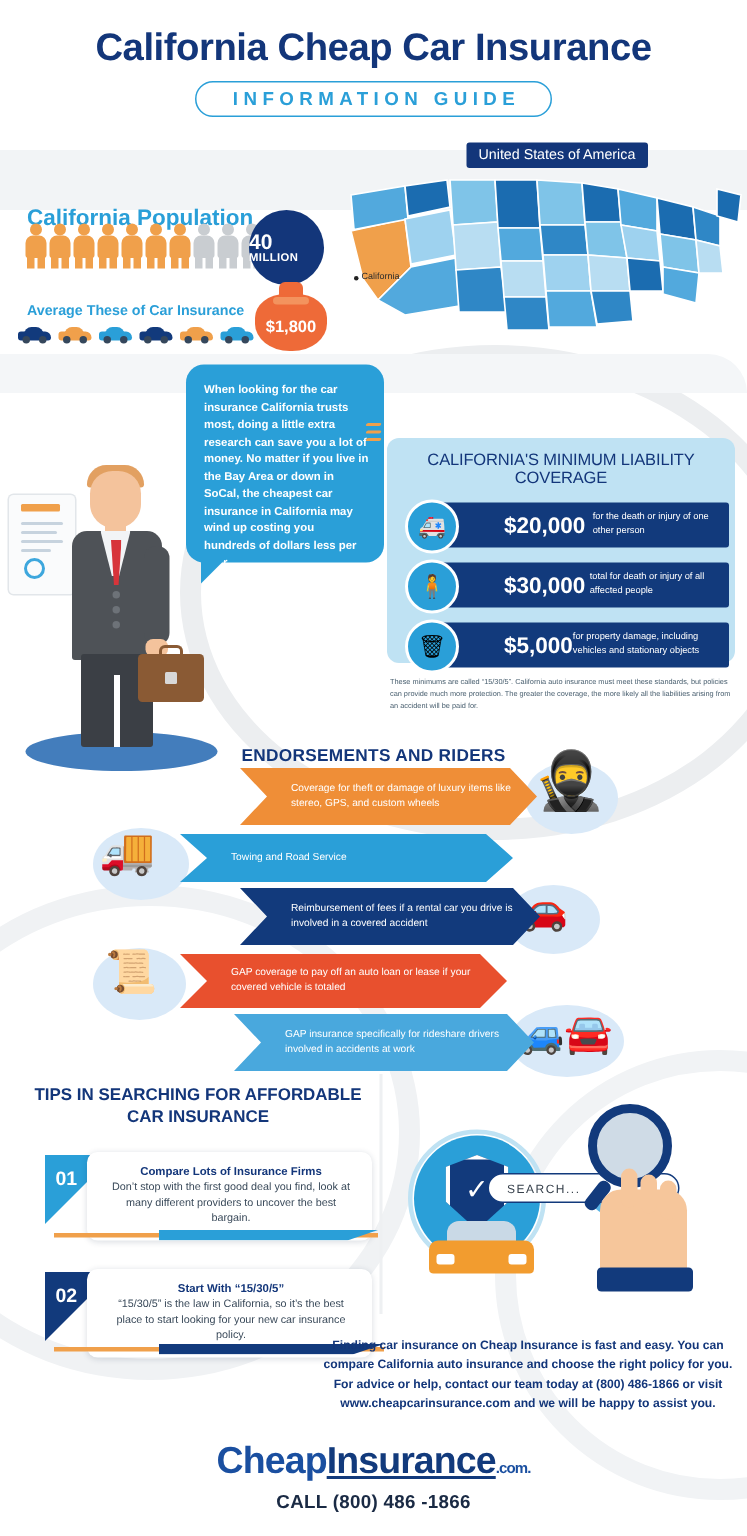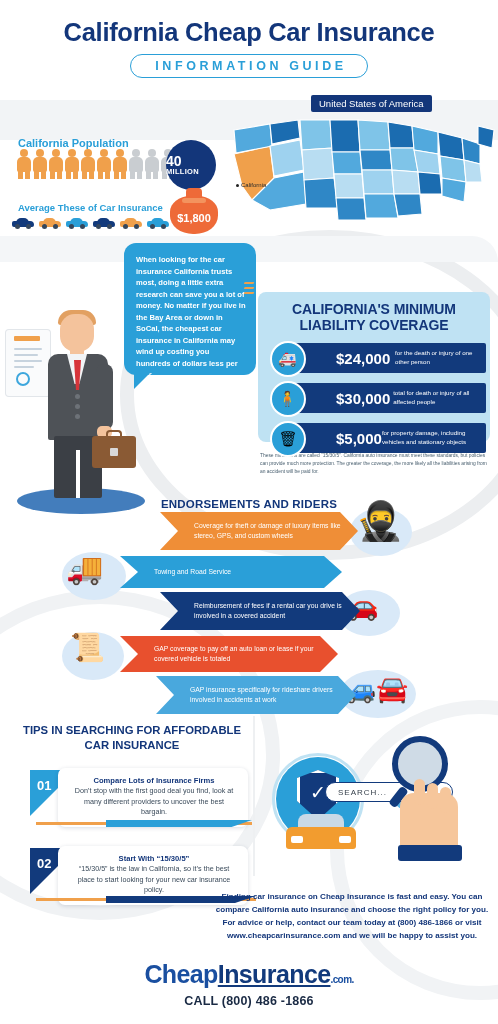--- a/index.html
+++ b/index.html
@@ -42,21 +42,21 @@
   .map { position:absolute; left:212px; top:108px; width:286px; height:122px; }
   .ca-dot-label {
     position:absolute; left:241px; top:182px; color:#2b2b2b; font-size:6px;
     white-space:nowrap;
   }
   .ca-dot { position:absolute; left:236px; top:184px; width:3px; height:3px; background:#222; border-radius:50%; }
 
   
   .pop-label {
     position:absolute; left:18px; top:137px; color:#2a9fd8;
-    font-size:11px; font-weight:bold;
+    font-size:15px; font-weight:bold;
   }
   .people-row { position:absolute; left:17px; top:149px; display:flex; gap:2px; }
   .person { width:14px; height:29px; position:relative; }
   .person .head { width:8px;height:8px;border-radius:50%;position:absolute;left:3px;top:0; }
   .person .body { width:14px;height:15px;border-radius:5px 5px 2px 2px;position:absolute;top:8px;left:0; }
   .person .leg-l, .person .leg-r { width:5px;height:8px;position:absolute;top:22px; }
   .person .leg-l { left:1px; } .person .leg-r { left:8px; }
 
   .badge-40 {
     position:absolute; left:166px; top:140px; width:50px;height:50px;border-radius:50%;
@@ -131,21 +131,21 @@
   }
   .bubble-lines { position:absolute; right:-14px; top:36px; }
   .bubble-lines i { display:block; width:10px;height:2.2px;background:#f0a04b;border-radius:2px;margin-bottom:3px;transform:skewX(-24deg); }
 
   
   .liab {
     position:absolute; left:258px; top:292px; width:232px; height:150px;
     background:#bfe2f3; border-radius:8px; padding:9px 10px;
   }
   .liab h3 {
-    color:#13367a; font-size:14px; font-weight:bold; text-align:center;
+    color:#13367a; font-size:11px; font-weight:normal; text-align:center;
     letter-spacing:-0.1px; margin-bottom:8px;
   }
   .liab-row { position:relative; height:34px; margin-bottom:6px; }
   .liab-bar {
     position:absolute; left:22px; top:2px; width:196px; height:30px;
     background:#123a7c; border-radius:2px; display:flex; align-items:center;
   }
   .liab-amt { color:#fff; font-size:15px; font-weight:bold; margin-left:46px; width:74px; }
   .liab-desc { color:#ffffff; font-size:6.2px; line-height:1.45; }
   .liab-ico {
@@ -447,21 +447,21 @@
     <i></i>
       <i></i>
       <i></i>
   </div>
 
   <div class="liab">
     <h3>CALIFORNIA'S MINIMUM LIABILITY COVERAGE</h3>
     <div id="liab-rows">
         <div class="liab-row">
           <div class="liab-bar">
-            <div class="liab-amt">$24,000</div>
+            <div class="liab-amt">$20,000</div>
             <div class="liab-desc">for the death or injury of one other person</div>
           </div>
           <div class="liab-ico">🚑</div>
         </div>
         <div class="liab-row">
           <div class="liab-bar">
             <div class="liab-amt">$30,000</div>
             <div class="liab-desc">total for death or injury of all affected people</div>
           </div>
           <div class="liab-ico">🧍</div>

